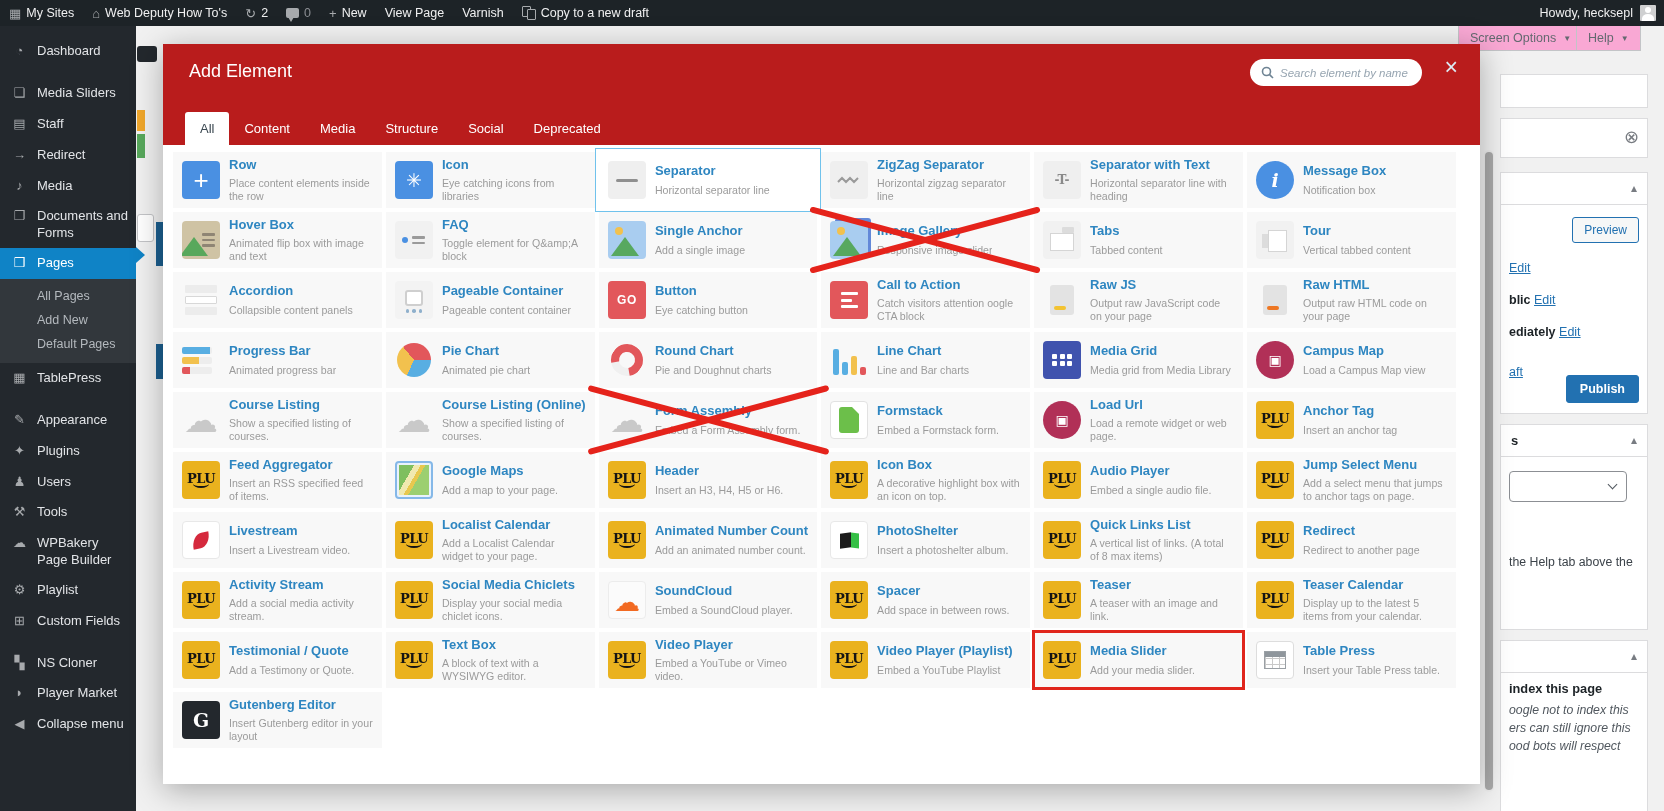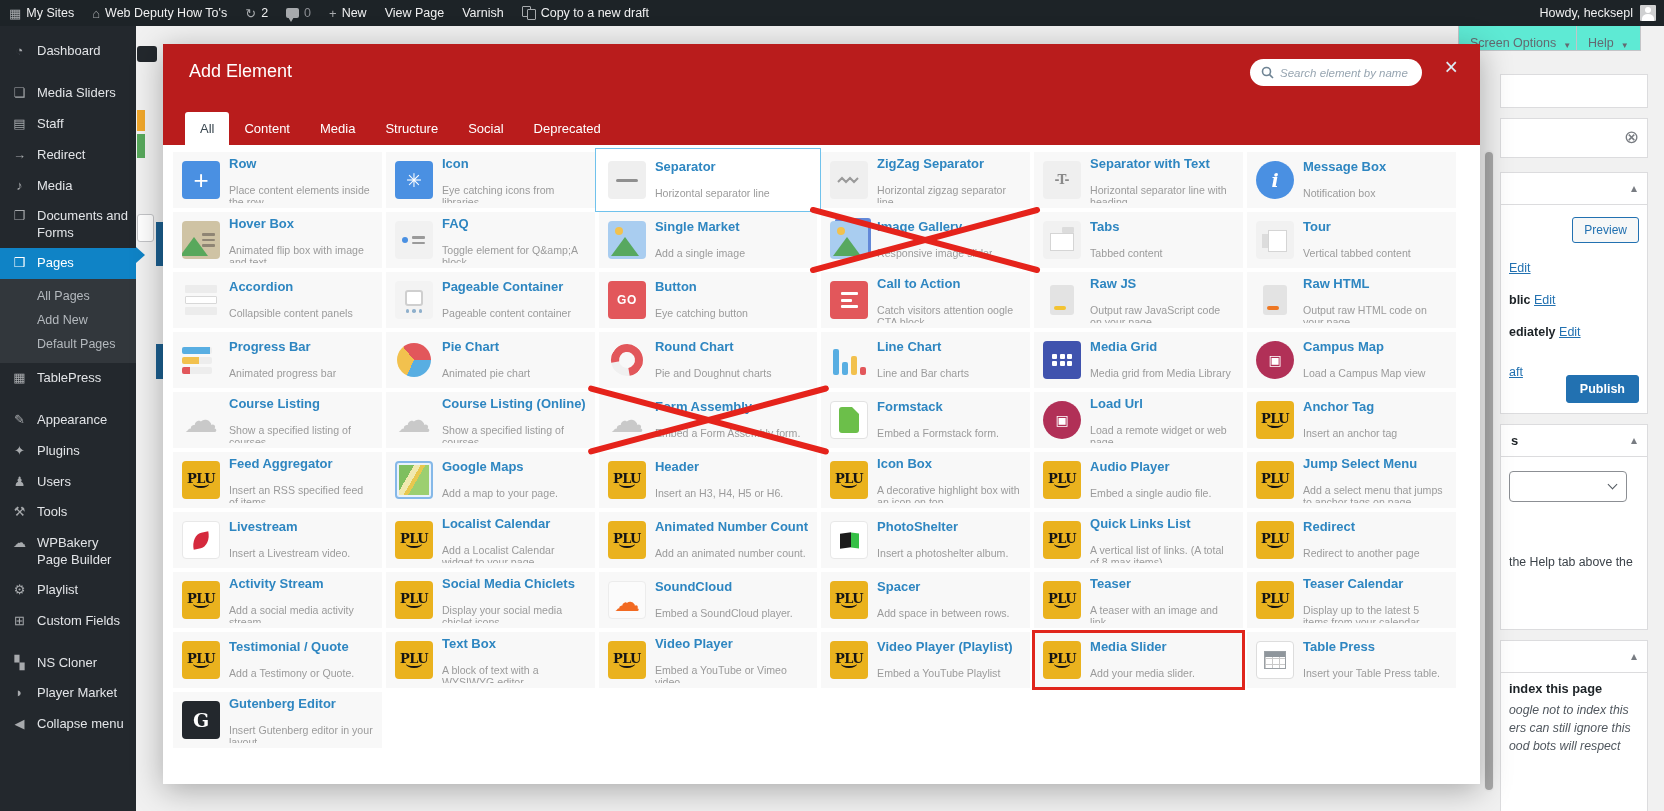--- a/index.html
+++ b/index.html
@@ -28,21 +28,21 @@
   .sb-item.gap{margin-top:11px}
   .sb-ico{width:17px;text-align:center;color:#a7aaad;font-size:13px;flex:none;line-height:1.3}
   .sb-item.active{background:#0f83c6;color:#fff}
   .sb-item.active .sb-ico{color:#fff}
   .sb-sub{background:#32373c;padding:5px 0 7px}
   .sb-sub-item{padding:5px 0 5px 37px;color:#b4b9be;font-size:12.5px;cursor:pointer}
   .sb-spacer{flex:1}
   .sb-bottom-pad{height:104px}
   .pages-caret{position:absolute;left:136px;top:247px;width:0;height:0;border-top:8px solid transparent;border-bottom:8px solid transparent;border-left:9px solid #0f83c6;z-index:41}
   
-  .stab{position:absolute;top:26px;height:25px;background:#5eead4;border:1px solid #c3c4c7;border-top:none;color:#646970;font-size:12.5px;display:flex;align-items:flex-end;gap:7px;padding:0 11px;z-index:5;cursor:pointer}
+  .stab{position:absolute;top:26px;height:25px;background:#f9a8d4;border:1px solid #c3c4c7;border-top:none;color:#646970;font-size:12.5px;display:flex;align-items:center;gap:7px;padding:0 11px;z-index:5;cursor:pointer}
   #screen-options{left:1458px}
   #help{left:1576px}
   .stab .caret{font-size:8px;color:#646970}
   
   .frag{position:absolute;z-index:45}
   #frag-dark{left:137px;top:46px;width:20px;height:16px;background:#23282d;border-radius:3px}
   #frag-yellow{left:137px;top:110px;width:8px;height:21px;background:#f0a72c}
   #frag-green{left:137px;top:134px;width:8px;height:24px;background:#58a85c}
   #frag-box{left:137px;top:214px;width:17px;height:28px;background:#fff;border:1px solid #c3c4c7;border-radius:3px}
   #frag-blue1{left:156px;top:222px;width:7px;height:44px;background:#1c5f8f}
@@ -80,21 +80,21 @@
   .msearch input::placeholder{color:#97a5b1;font-style:italic}
   .mclose{position:absolute;right:22px;top:12px;color:#dcebf4;font-size:23px;line-height:1;cursor:pointer}
   .mtabs{position:absolute;left:22px;bottom:0;display:flex}
   .mtab{padding:9px 15px;color:#fff;font-size:13px;border-radius:3px 3px 0 0;cursor:pointer}
   .mtab.active{background:#fff;color:#3a4750}
   .modal-body{position:relative;height:639px;background:#fff;padding:7px 24px 0 10px;overflow:hidden}
   .mgrid{display:grid;grid-template-columns:repeat(6,1fr);grid-auto-rows:56px;gap:4px}
   
   .tile{position:relative;background:#f8f8f8;display:flex;align-items:center;gap:9px;padding:7px 9px;cursor:pointer}
   .tile.crossed{z-index:5}
-  .ttext{display:flex;flex-direction:column;gap:12px;min-width:0;max-height:46px;overflow:hidden}
+  .ttext{display:flex;flex-direction:column;gap:5px;min-width:0;max-height:46px;overflow:hidden}
   .ttitle{font-size:13px;font-weight:bold;color:#2e86c1;line-height:1.15;white-space:nowrap}
   .tdesc{font-size:10.6px;color:#9b9b9b;line-height:1.18}
   .tile.highlighted{background:#fff}
   .hlbox{position:absolute;inset:-4px;border:1px solid #70c2ec;pointer-events:none}
   .xline{position:absolute;left:-7%;width:114%;height:6px;background:#e5231b;border-radius:3px;top:50%;z-index:8;pointer-events:none}
   .xline.xa{transform:translateY(-50%) rotate(15deg)}
   .xline.xb{transform:translateY(-50%) rotate(-15deg)}
   .redbox{position:absolute;inset:-2px;border:3px solid #e0251c;z-index:8;pointer-events:none}
   
   .ti{width:38px;height:38px;border-radius:4px;flex:none;display:flex;align-items:center;justify-content:center;position:relative;line-height:1}
@@ -451,21 +451,21 @@
             <span class="ttitle">FAQ</span>
             <span class="tdesc">Toggle element for Q&amp;amp;A block</span>
           </span>
         </div>
         <div class="tile">
           <span class="ti ti-img">
             <i class="sun"></i>
             <i class="mnt"></i>
           </span>
           <span class="ttext">
-            <span class="ttitle">Single Market</span>
+            <span class="ttitle">Single Anchor</span>
             <span class="tdesc">Add a single image</span>
           </span>
         </div>
         <div class="tile crossed">
           <span class="ti ti-img gal">
             <i class="sun"></i>
             <i class="mnt"></i>
           </span>
           <span class="ttext">
             <span class="ttitle">Image Gallery</span>

